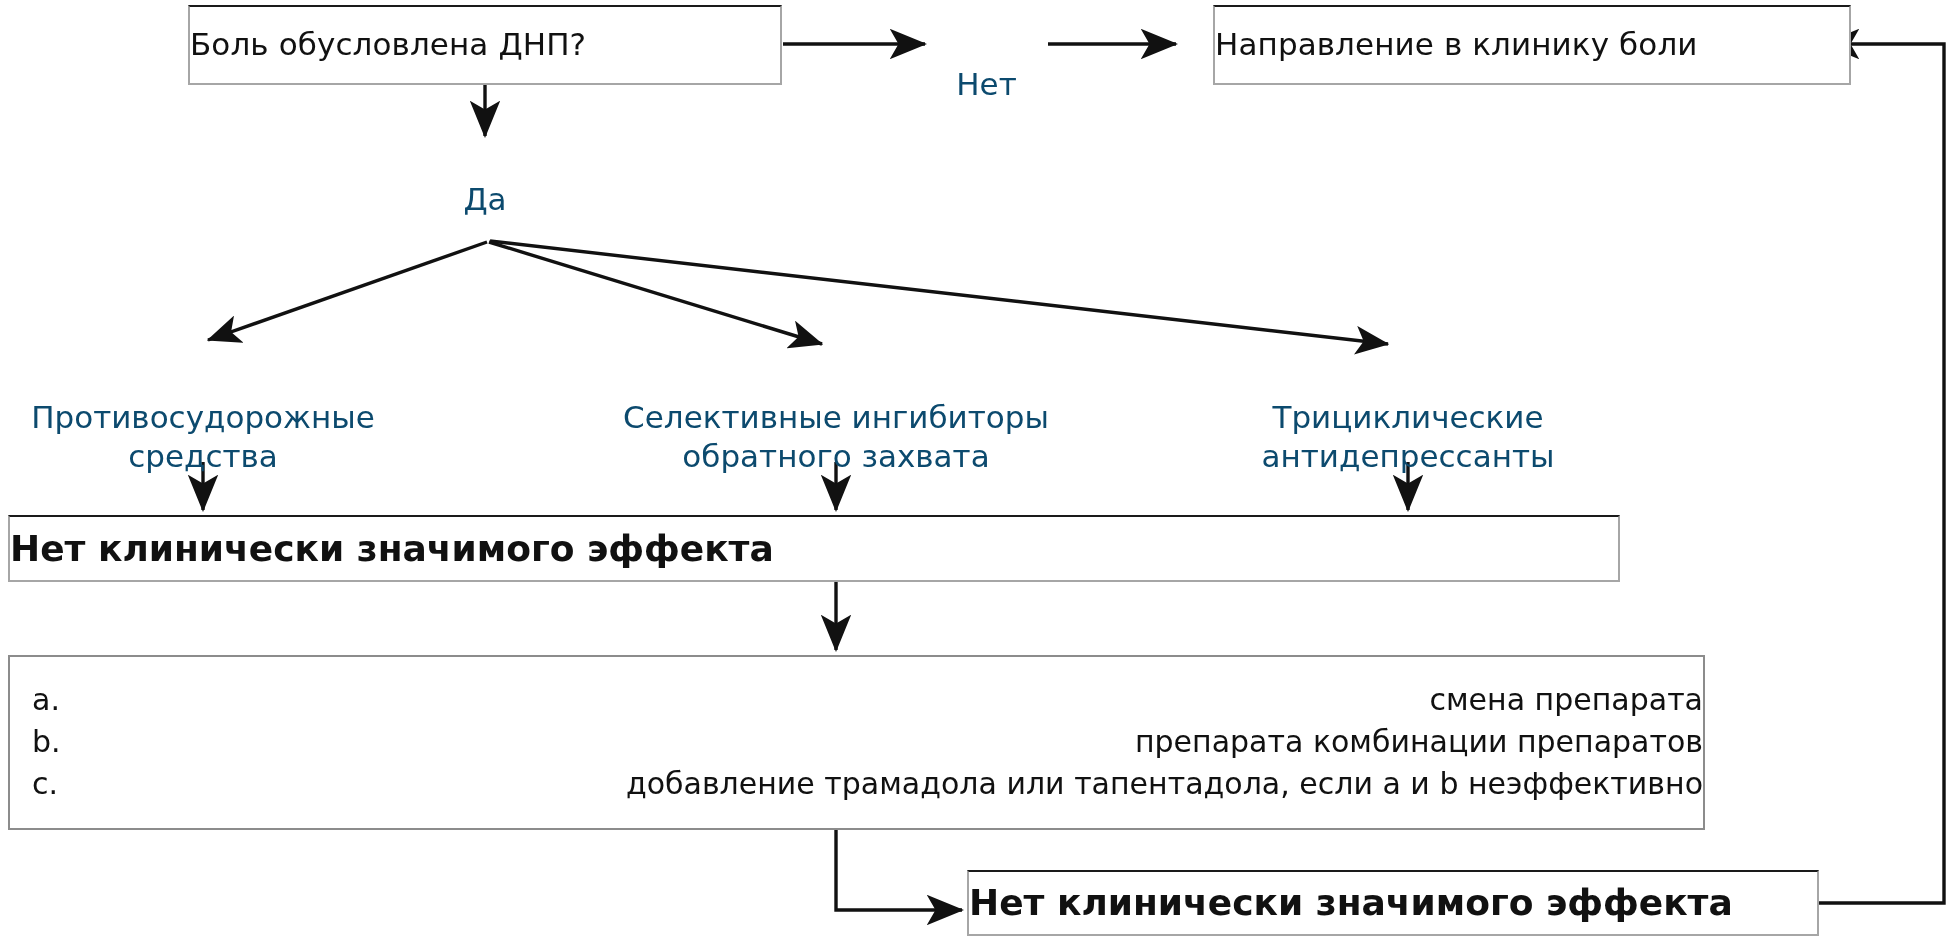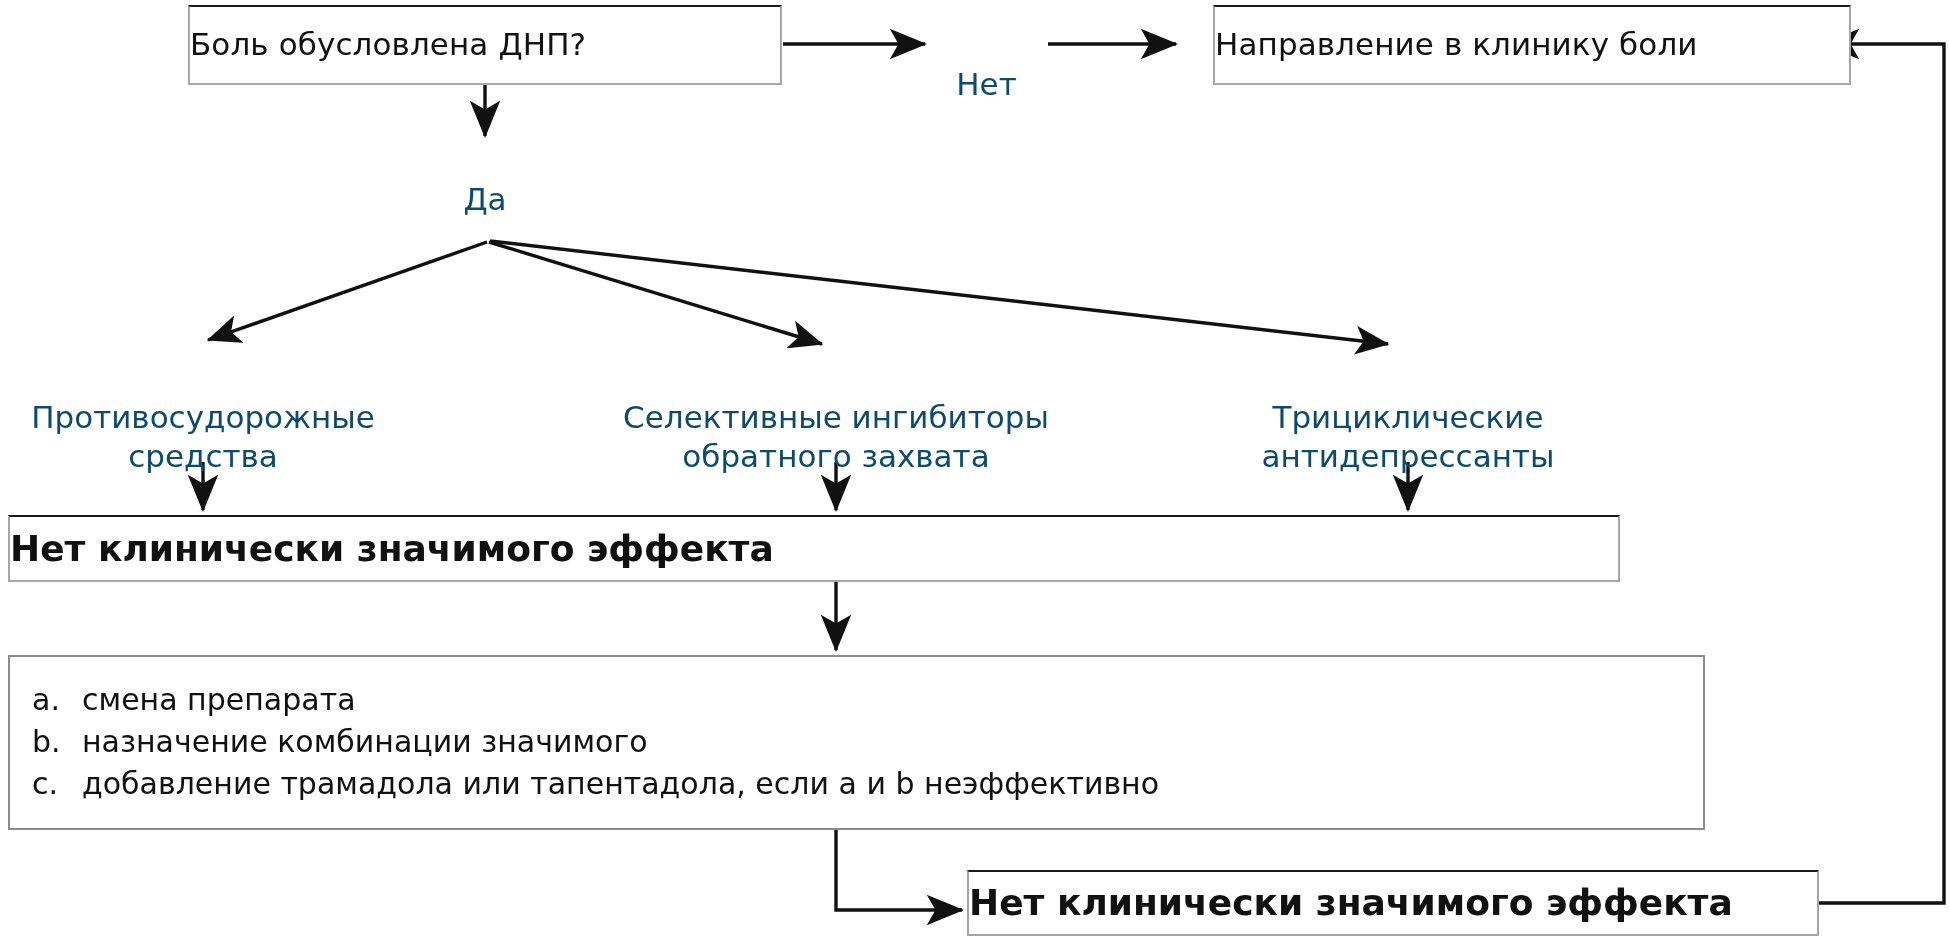--- a/index.html
+++ b/index.html
@@ -73,21 +73,21 @@
   .list-marker {
     width: 72px;
     flex: 0 0 72px;
     text-align: left;
     padding-left: 22px;
     box-sizing: border-box;
     font-size: 30px;
   }
   .list-text {
     flex: 1 1 auto;
-    text-align: left;
+    text-align: right;
   }
 </style>
 </head>
 <body>
 
 <div id="canvas">
 
   <svg class="svg-layer" viewBox="0 0 1949 939" width="1949" height="939" xmlns="http://www.w3.org/2000/svg">
     <defs>
       <marker id="ah" markerWidth="11" markerHeight="9" refX="10.4" refY="4.5" orient="auto" markerUnits="strokeWidth">
@@ -157,21 +157,21 @@
     <span class="node-text bold">Нет клинически значимого эффекта</span>
   </div>
 
   <div class="list-box" style="left:8px; top:655px; width:1697px; height:175px;">
     <div class="list-row">
       <span class="list-marker">a.</span>
       <span class="list-text">смена препарата</span>
     </div>
     <div class="list-row">
       <span class="list-marker">b.</span>
-      <span class="list-text">назначение комбинации значимого</span>
+      <span class="list-text">препарата комбинации препаратов</span>
     </div>
     <div class="list-row">
       <span class="list-marker">c.</span>
       <span class="list-text">добавление трамадола или тапентадола, если a и b неэффективно</span>
     </div>
   </div>
 
   <div class="node" style="left:967px; top:870px; width:852px; height:66px;">
     <span class="node-text bold">Нет клинически значимого эффекта</span>
   </div>

